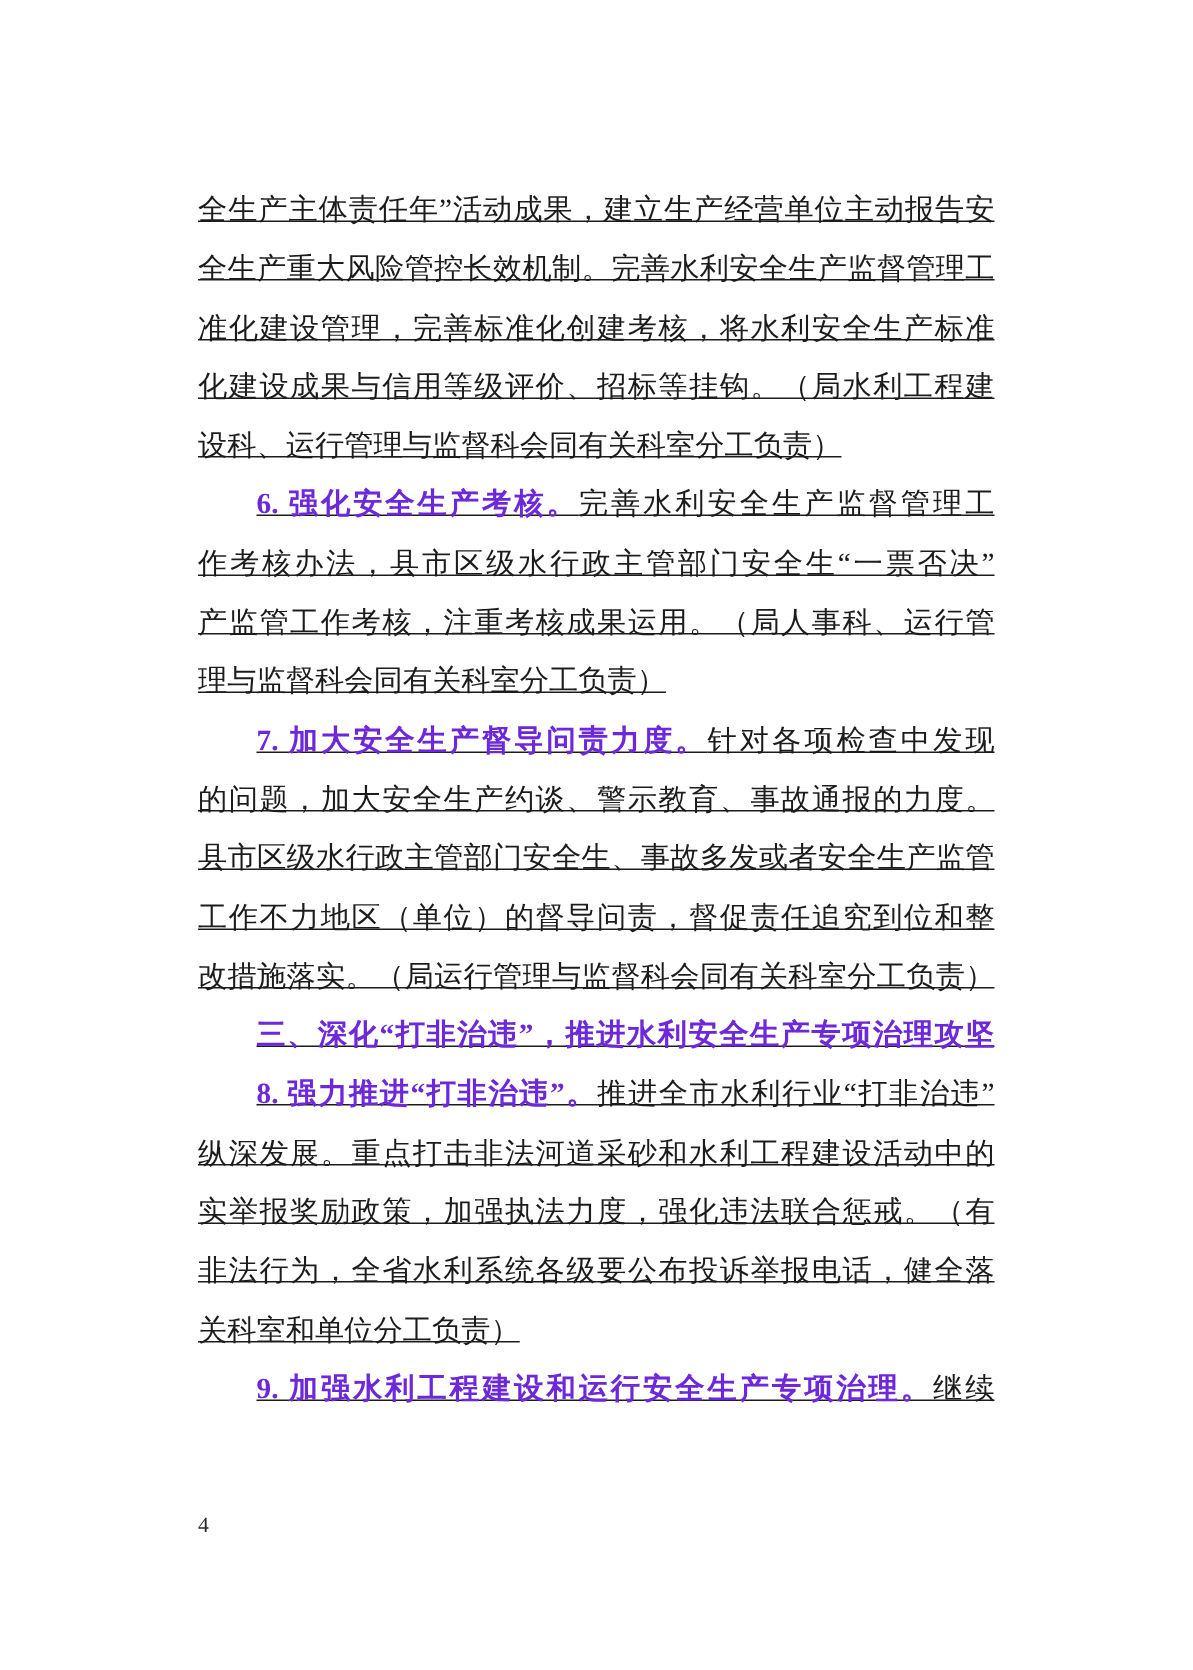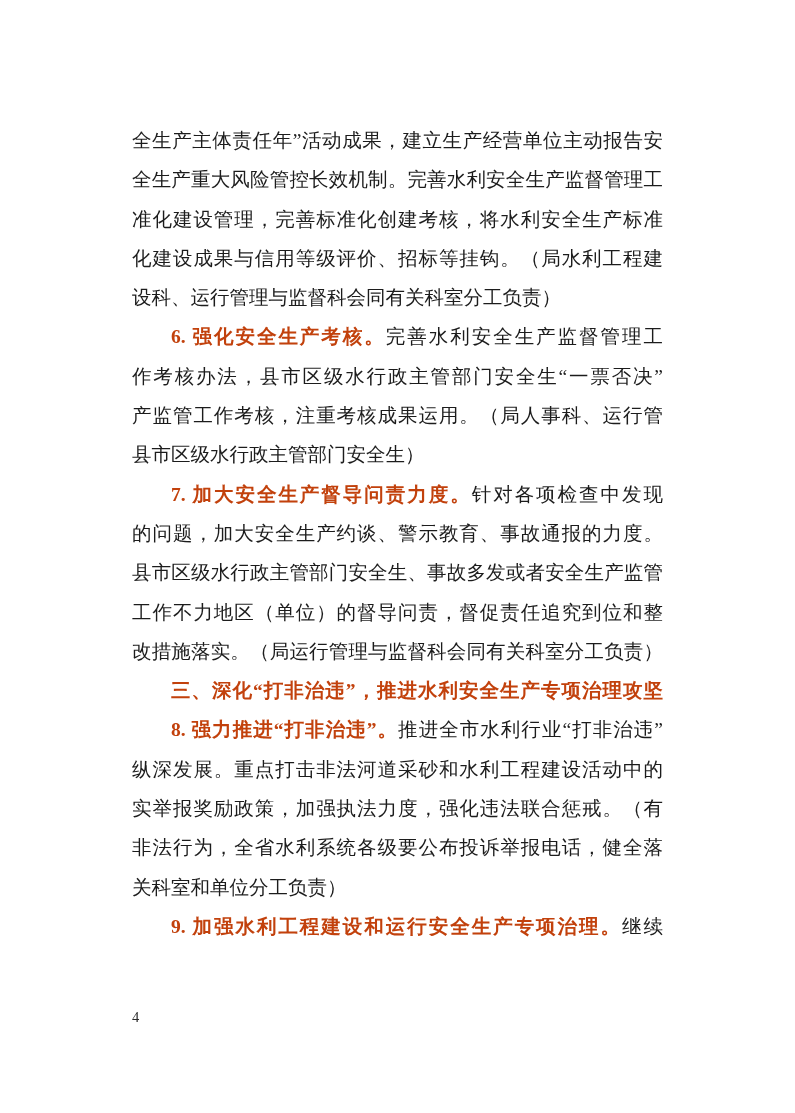--- a/index.html
+++ b/index.html
@@ -23,32 +23,33 @@
     width: 531px;
   }
   .line {
     height: 39.3px;
     line-height: 39.3px;
     font-size: 19.5px;
     letter-spacing: 0;
     white-space: normal;
     overflow: visible;
     text-align: left;
+    text-decoration: underline;
   }
   .line.justify {
     text-align: justify;
     text-align-last: justify;
     text-justify: inter-character;
   }
   .line.indent {
     text-indent: 39px;
   }
   .b {
     font-weight: bold;
-    color: #c2410c;
+    color: #6d28d9;
     margin-top: 14px;
   }
   .page-number {
     position: absolute;
     left: 132px;
     top: 1007px;
     font-size: 14.5px;
     line-height: 20px;
     color: #2a2a2a;
   }
@@ -61,21 +62,21 @@
 
     <div class="line justify"><span>全生产主体责任年”活动成果，建立生产经营单位主动报告安</span></div>
     <div class="line justify"><span>全生产重大风险管控长效机制。完善水利安全生产监督管理工</span></div>
     <div class="line justify"><span>准化建设管理，完善标准化创建考核，将水利安全生产标准</span></div>
     <div class="line justify"><span>化建设成果与信用等级评价、招标等挂钩。（局水利工程建</span></div>
     <div class="line"><span>设科、运行管理与监督科会同有关科室分工负责）</span></div>
 
     <div class="line justify indent"><span class="b">6. 强化安全生产考核。</span><span>完善水利安全生产监督管理工</span></div>
     <div class="line justify"><span>作考核办法，县市区级水行政主管部门安全生“一票否决”</span></div>
     <div class="line justify"><span>产监管工作考核，注重考核成果运用。（局人事科、运行管</span></div>
-    <div class="line"><span>县市区级水行政主管部门安全生）</span></div>
+    <div class="line"><span>理与监督科会同有关科室分工负责）</span></div>
 
     <div class="line justify indent"><span class="b">7. 加大安全生产督导问责力度。</span><span>针对各项检查中发现</span></div>
     <div class="line justify"><span>的问题，加大安全生产约谈、警示教育、事故通报的力度。</span></div>
     <div class="line justify"><span>县市区级水行政主管部门安全生、事故多发或者安全生产监管</span></div>
     <div class="line justify"><span>工作不力地区（单位）的督导问责，督促责任追究到位和整</span></div>
     <div class="line justify"><span>改措施落实。（局运行管理与监督科会同有关科室分工负责）</span></div>
 
     <div class="line justify indent"><span class="b">三、深化“打非治违”，推进水利安全生产专项治理攻坚</span></div>
 
     <div class="line justify indent"><span class="b">8. 强力推进“打非治违”。</span><span>推进全市水利行业“打非治违”</span></div>

